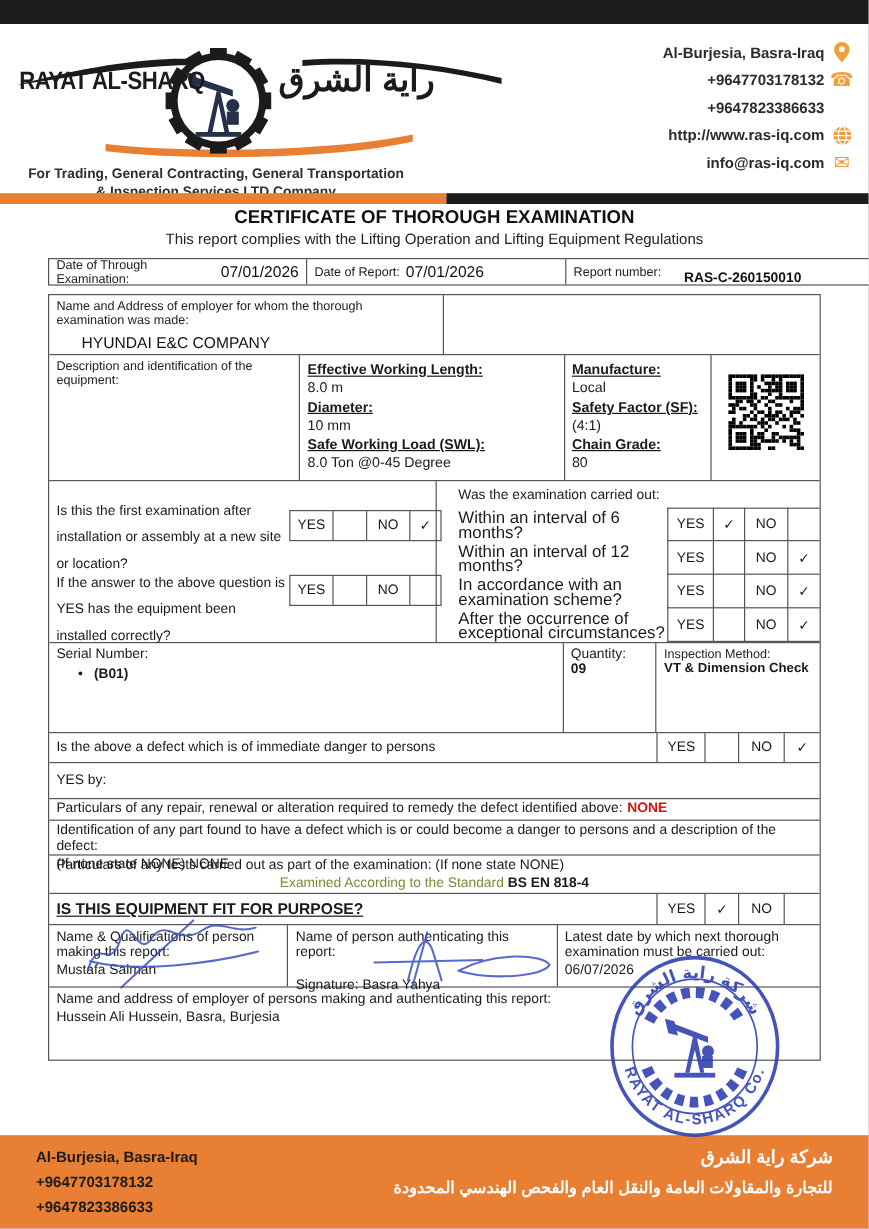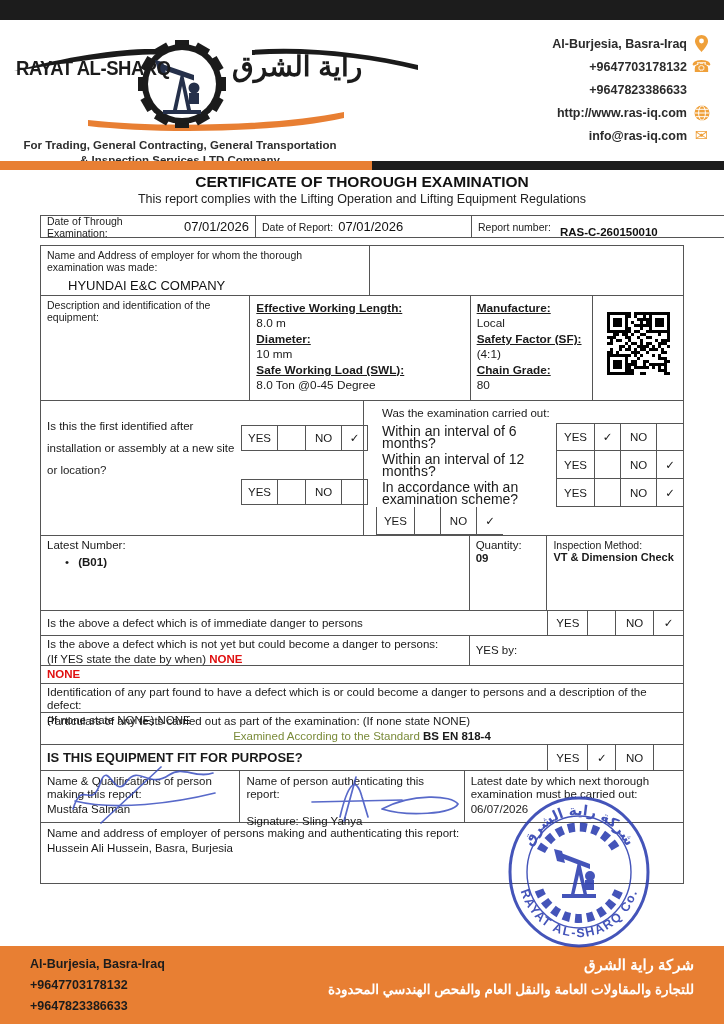--- a/index.html
+++ b/index.html
@@ -156,21 +156,21 @@
   <div class="tbl" style="left:40px; top:215px; width:705px; height:23px;">
     <div class="row" style="height:21px;">
       <div class="cell" style="width:215px; display:flex; align-items:center; gap:5px;">
         <span class="sl">Date of Through Examination:</span>
         <span class="val">07/01/2026</span>
       </div>
       <div class="cell" style="width:216px; display:flex; align-items:center; gap:5px;">
         <span class="sl">Date of Report:</span>
         <span class="val">07/01/2026</span>
       </div>
-      <div class="cell" style="width:213px; display:flex; align-items:center; gap:9px;">
+      <div class="cell" style="width:213px; display:flex; align-items:center; gap:19px;">
         <span class="sl">Report number:</span>
         <span class="val" style="font-weight:bold; font-size:11.5px;margin-top:10px;">RAS-C-260150010</span>
       </div>
     </div>
   </div>
 
   <div class="tbl" style="left:40px; top:245px; width:644px; height:639px;">
 
     <div class="row" style="height:50px;">
       <div class="cell" style="width:330px;">
@@ -441,27 +441,28 @@
             <i style="left:33px;top:60px"></i>
             <i style="left:36px;top:60px"></i>
             <i style="left:57px;top:60px"></i>
             <i style="left:60px;top:60px"></i>
           </div>
       </div>
     </div>
 
     <div class="row" style="height:135px;">
       <div class="cell" style="width:330px;">
-        <div class="q abs" style="left:6px; top:14px; width:192px; line-height:22px;">Is this the first identified after installation or assembly at a new site or location?</div>
+        <div class="q abs" style="left:6px; top:14px; width:192px; line-height:22px;">Is this the first examination after installation or assembly at a new site or location?</div>
         <div class="qbox" style="left:200px; top:24px;">
           <span style="width:36px;">YES</span>
           <span class="chk" style="width:28px;"></span>
           <span style="width:36px;">NO</span>
           <span class="chk" style="width:25px;">✓</span>
         </div>
+        <div class="q abs" style="left:6px; top:74px; width:192px; line-height:22px;">If the answer to the above question is YES has the equipment been installed correctly?</div>
         <div class="qbox" style="left:200px; top:78px;">
           <span style="width:36px;">YES</span>
           <span class="chk" style="width:28px;"></span>
           <span style="width:36px;">NO</span>
           <span class="chk" style="width:25px;"></span>
         </div>
       </div>
       <div class="cell" style="width:314px; padding:0;margin-left:12px;">
         <div class="q" style="padding:6px 0 0 6px; height:22px;">Was the examination carried out:</div>
         <div class="qr-row">
@@ -479,31 +480,32 @@
           <span class="mc chk" style="width:27px;">✓</span>
         </div>
         <div class="qr-row">
           <div class="lbl">In accordance with an examination scheme?</div>
           <span class="mc" style="width:38px;">YES</span>
           <span class="mc chk" style="width:26px;"></span>
           <span class="mc" style="width:36px;">NO</span>
           <span class="mc chk" style="width:27px;">✓</span>
         </div>
         <div class="qr-row">
+          <div class="lbl">After the occurrence of exceptional circumstances?</div>
           <span class="mc" style="width:38px;">YES</span>
           <span class="mc chk" style="width:26px;"></span>
           <span class="mc" style="width:36px;">NO</span>
           <span class="mc chk" style="width:27px;">✓</span>
         </div>
       </div>
     </div>
 
     <div class="row" style="height:75px;">
       <div class="cell" style="width:430px;">
-        <div class="q">Latest Number:</div>
+        <div class="q">Serial Number:</div>
         <div style="margin:4px 0 0 18px; font-size:11.5px;">
           <span>•</span>
           <span style="font-weight:bold; margin-left:6px;">(B01)</span>
         </div>
       </div>
       <div class="cell" style="width:78px;">
         <div class="q">Quantity:</div>
         <div style="font-size:11.5px; font-weight:bold;">09</div>
       </div>
       <div class="cell" style="width:136px;">
@@ -516,34 +518,28 @@
       <div class="cell" style="width:508px; display:flex; align-items:center; border-right:none;">
         <span class="q">Is the above a defect which is of immediate danger to persons</span>
       </div>
       <span class="mcell" style="width:40px;">YES</span>
       <span class="mcell chk" style="width:28px;"></span>
       <span class="mcell" style="width:38px;">NO</span>
       <span class="mcell chk" style="width:30px;">✓</span>
     </div>
 
     <div class="row" style="height:30px;">
-      <div class="cell" style="width:430px; padding-top:2px;">
-        <div class="q">Is the above a defect which is not yet but could become a danger to persons:</div>
-        <div class="q" style="margin-top:2px;">
-          <span>(If YES state the date by when)</span>
-          <span class="red">NONE</span>
-        </div>
-      </div>
       <div class="cell" style="width:214px; display:flex; align-items:center;">
         <span class="q">YES by:</span>
       </div>
     </div>
 
     <div class="row" style="height:18px;">
       <div class="cell" style="width:644px; display:flex; align-items:center; gap:4px;">
+        <span class="q">Particulars of any repair, renewal or alteration required to remedy the defect identified above:</span>
         <span class="q red">NONE</span>
       </div>
     </div>
 
     <div class="row" style="height:29px;">
       <div class="cell" style="width:644px; padding-top:2px;">
         <div class="q">Identification of any part found to have a defect which is or could become a danger to persons and a description of the defect:</div>
         <div class="q" style="margin-top:2px;">(If none state NONE) NONE</div>
       </div>
     </div>
@@ -552,21 +548,21 @@
       <div class="cell" style="width:644px; padding-top:2px;">
         <div class="q">Particulars of any tests carried out as part of the examination: (If none state NONE)</div>
         <div class="q" style="text-align:center; margin-top:2px;">
           <span class="green">Examined According to the Standard</span>
           <span style="font-weight:bold;">BS EN 818-4</span>
         </div>
       </div>
     </div>
 
     <div class="row" style="height:26px;">
-      <div class="cell" style="width:508px; display:flex; align-items:center; border-right:none;">
+      <div class="cell" style="width:508px; display:flex; align-items:center; border-right:none;text-decoration:underline;">
         <span style="font-size:13px; font-weight:bold;">IS THIS EQUIPMENT FIT FOR PURPOSE?</span>
       </div>
       <span class="mcell" style="width:40px;">YES</span>
       <span class="mcell chk" style="width:28px;">✓</span>
       <span class="mcell" style="width:38px;">NO</span>
       <span class="mcell chk" style="width:30px;"></span>
     </div>
 
     <div class="row" style="height:52px;">
       <div class="cell" style="width:200px; padding-top:4px;">
@@ -575,21 +571,21 @@
         <svg class="abs" style="left:20px; top:-8px; z-index:4;" width="170" height="64" viewBox="0 0 170 64">
           <g fill="none" stroke="#3b4fc0" stroke-width="1.7" opacity="0.85" stroke-linecap="round">
             <path d="M12,46 C22,14 30,50 40,18 C48,-2 54,38 66,18 C78,2 88,26 108,12 C122,2 134,16 152,10"></path>
             <path d="M40,60 L100,4"></path>
             <path d="M14,38 C54,48 114,40 154,30"></path>
           </g>
         </svg>
       </div>
       <div class="cell" style="width:225px; padding-top:4px;">
         <div class="q">Name of person authenticating this report:</div>
-        <div class="q" style="margin-top:14px;">Signature: Sling Yahya</div>
+        <div class="q" style="margin-top:14px;">Signature: Basra Yahya</div>
         <svg class="abs" style="left:70px; top:0; z-index:4;" width="152" height="52" viewBox="0 0 152 52">
           <g fill="none" stroke="#3b4fc0" stroke-width="1.7" opacity="0.85" stroke-linecap="round">
             <path d="M30,46 C38,12 46,4 52,26 L58,46"></path>
             <path d="M2,31 L92,29"></path>
             <path d="M72,38 C102,22 142,24 148,33 C142,43 98,46 72,38"></path>
             <path d="M46,6 L34,50"></path>
           </g>
         </svg>
       </div>
       <div class="cell" style="width:219px; padding-top:4px;">

